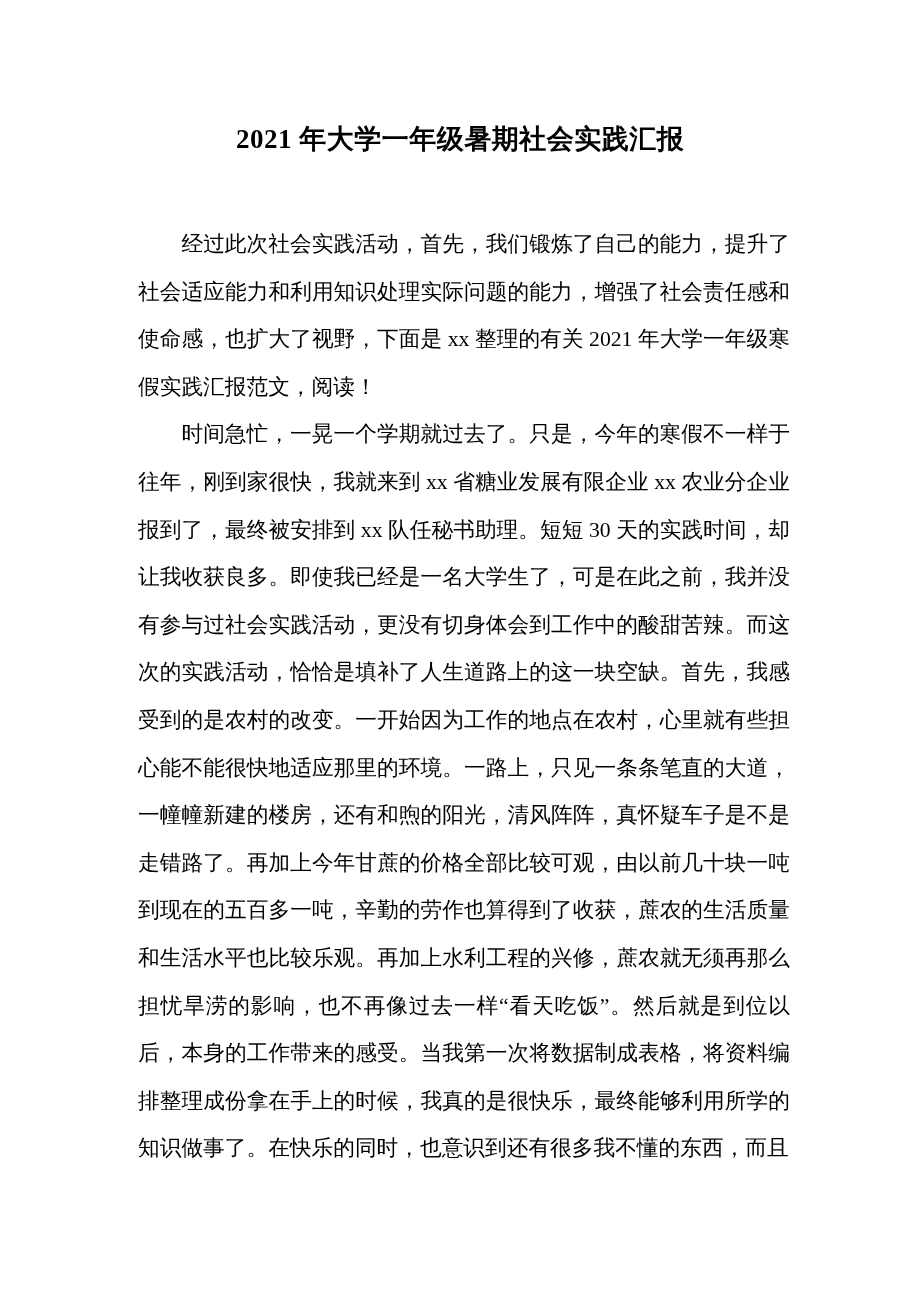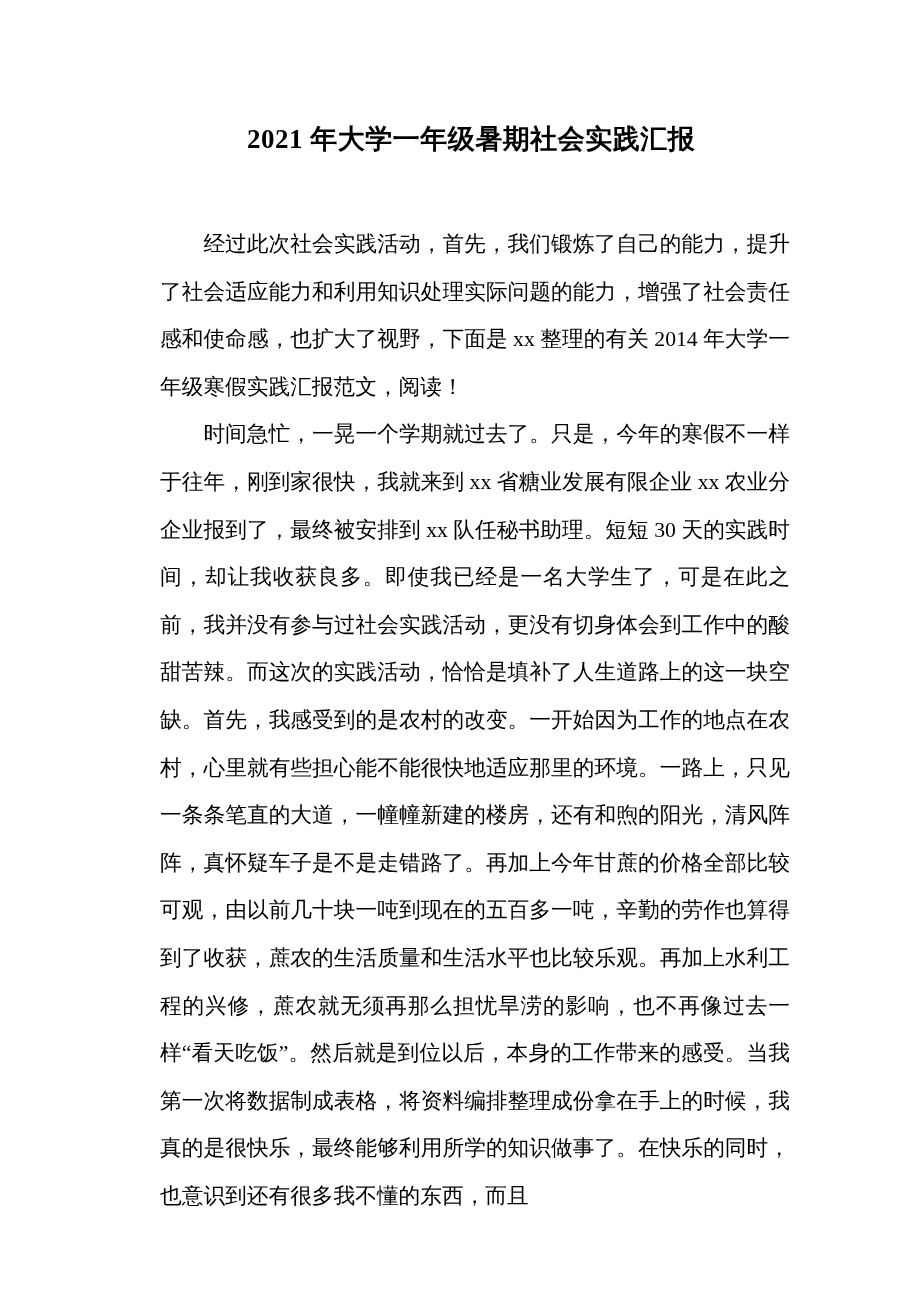--- a/index.html
+++ b/index.html
@@ -9,21 +9,20 @@
   }
   .page {
     position: relative;
     width: 920px;
     height: 1302px;
     background: #ffffff;
     color: #000000;
     overflow: hidden;
     box-sizing: border-box;
     font-family: "Liberation Serif", "DejaVu Serif", serif;
-    padding-left: 22px;
   }
   .doc-title {
     margin: 0;
     padding-top: 121px;
     line-height: 37px;
     text-align: center;
     font-size: 27px;
     font-weight: 700;
     letter-spacing: 0.5px;
     color: #000000;
@@ -45,16 +44,16 @@
     padding: 0;
     text-indent: 2em;
   }
 </style>
 </head>
 <body>
 
 <div class="page">
   <h1 class="doc-title">2021 年大学一年级暑期社会实践汇报</h1>
   <div class="doc-body">
-    <p>经过此次社会实践活动，首先，我们锻炼了自己的能力，提升了社会适应能力和利用知识处理实际问题的能力，增强了社会责任感和使命感，也扩大了视野，下面是 xx 整理的有关 2014 年大学一年级寒假实践汇报范文，阅读！</p>
+    <p>经过此次社会实践活动，首先，我们锻炼了自己的能力，提升了社会适应能力和利用知识处理实际问题的能力，增强了社会责任感和使命感，也扩大了视野，下面是 xx 整理的有关 2021 年大学一年级寒假实践汇报范文，阅读！</p>
     <p>时间急忙，一晃一个学期就过去了。只是，今年的寒假不一样于往年，刚到家很快，我就来到 xx 省糖业发展有限企业 xx 农业分企业报到了，最终被安排到 xx 队任秘书助理。短短 30 天的实践时间，却让我收获良多。即使我已经是一名大学生了，可是在此之前，我并没有参与过社会实践活动，更没有切身体会到工作中的酸甜苦辣。而这次的实践活动，恰恰是填补了人生道路上的这一块空缺。首先，我感受到的是农村的改变。一开始因为工作的地点在农村，心里就有些担心能不能很快地适应那里的环境。一路上，只见一条条笔直的大道，一幢幢新建的楼房，还有和煦的阳光，清风阵阵，真怀疑车子是不是走错路了。再加上今年甘蔗的价格全部比较可观，由以前几十块一吨到现在的五百多一吨，辛勤的劳作也算得到了收获，蔗农的生活质量和生活水平也比较乐观。再加上水利工程的兴修，蔗农就无须再那么担忧旱涝的影响，也不再像过去一样“看天吃饭”。然后就是到位以后，本身的工作带来的感受。当我第一次将数据制成表格，将资料编排整理成份拿在手上的时候，我真的是很快乐，最终能够利用所学的知识做事了。在快乐的同时，也意识到还有很多我不懂的东西，而且</p>
   </div>
 </div>
 
 </body></html>

